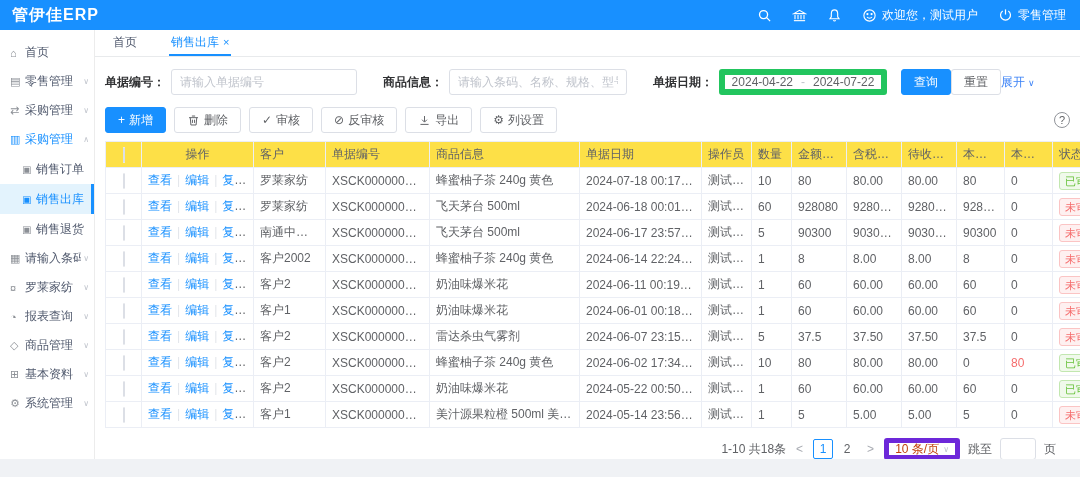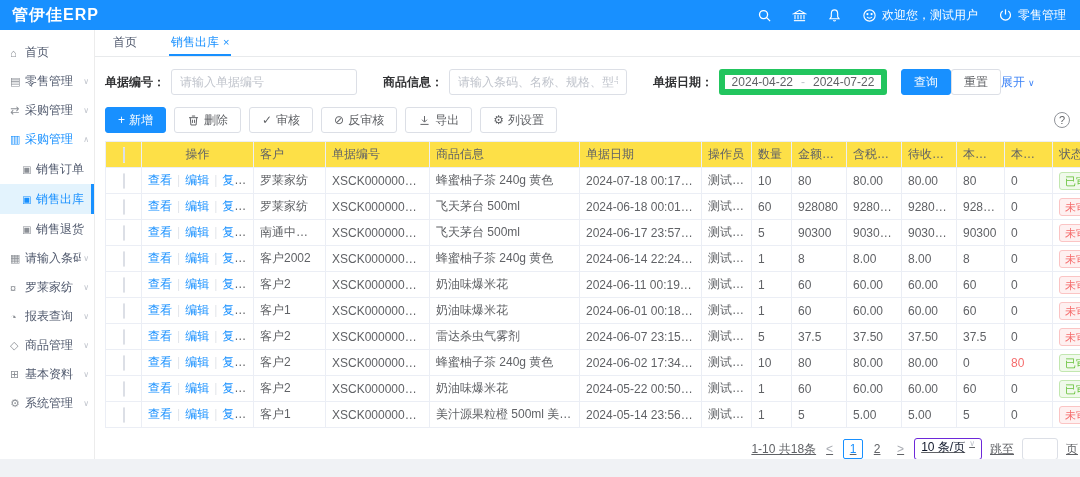--- a/index.html
+++ b/index.html
@@ -57,25 +57,25 @@
   th { background:#fde047; }
   th.c, td.c { text-align:center; }
   .cb { width:13px; height:13px; border:1px solid #dcdfe6; border-radius:2px; background:#fff; margin:0 auto; cursor:pointer; }
   .row-action { color:#1890ff; cursor:pointer; }
   .row-action + .row-action::before { content:"|"; color:#e3e6eb; margin:0 5px; cursor:default; }
   .badge { display:inline-block; padding:1px 5px; border-radius:3px; font-size:11px; line-height:14px; }
   .badge.approved { color:#67c23a; background:#f0f9eb; border:1px solid #c2e7b0; }
   .badge.unapproved { color:#f56c6c; background:#fef0f0; border:1px solid #fbc4c4; }
   .debt-red { color:#f56c6c; }
   
-  .pager { display:flex; justify-content:flex-end; align-items:center; gap:8px; padding:10px 2px 0 0; color:#606266;text-decoration:underline; }
+  .pager { display:flex; justify-content:flex-end; align-items:center; gap:8px; padding:10px 24px 0 0; color:#606266; }
   .pg-arrow { color:#a8abb2; cursor:pointer; padding:0 2px; }
   .page-btn { min-width:20px; height:20px; line-height:18px; text-align:center; cursor:pointer; border:1px solid transparent; border-radius:2px; }
   .page-btn.active { border-color:#1890ff; color:#1890ff; }
-  .pg-size { height:22px; border:1px solid #6d28d9; border-radius:3px; padding:0 6px; display:flex; gap:4px; color:#0f172a; cursor:pointer; }
+  .pg-size { height:22px; border:5px solid #6d28d9; border-radius:3px; padding:0 6px; display:flex; align-items:center; gap:4px; color:#c2410c; cursor:pointer; }
   .pg-size::after { content:"∨"; font-size:8px; color:#c0c4cc; }
   .jump-input { width:36px; height:22px; border:1px solid #dcdfe6; border-radius:3px; outline:none; padding:0 4px; font-family:inherit; }
   .bottom-strip { position:absolute; left:0; right:0; bottom:0; height:18px; background:#f0f2f5; z-index:5; }
   .sep8 { width:26px; flex:none; }
   .sep14 { width:14px; flex:none; }
 </style>
 </head>
 <body>
 
 <div class="topbar">

